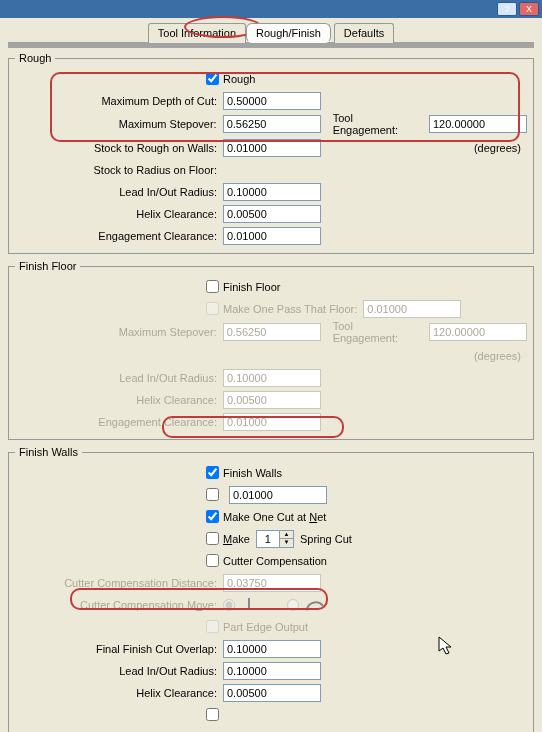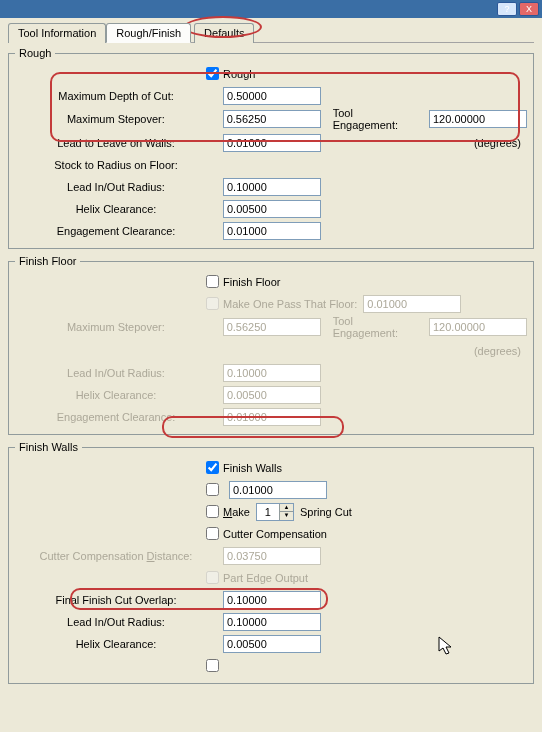--- a/index.html
+++ b/index.html
@@ -29,56 +29,58 @@
     border: 1px solid #2b5797;
     border-radius: 2px;
     font-size: 9px;
     text-align: center;
     line-height: 12px;
     color: #fff;
   }
   .closebtn { background: #e36868; color:#fff; }
   .tabs {
     display: flex;
-    border-bottom: 1px solid #a3a3a3;
+    border-bottom: 6px solid #a3a3a3;
     margin-bottom: 4px;
     position: relative;
+    justify-content: center;
   }
   .tab {
     padding: 3px 9px;
     border: 1px solid #919b9c;
     border-bottom: none;
     background: #ece9d8;
     margin-right: 0px;
     border-radius: 3px 3px 0 0;
     cursor: pointer;
     position: relative;
     top: 1px;
   }
   .tab.tab-break { margin-right: 3px; }
   .tab.active {
     background: #fcfcfa;
     z-index: 2;
     border-bottom: 1px solid #fcfcfa;
+    border-radius: 6px;
   }
   fieldset {
     border: 1px solid #919b9c;
     margin: 2px 0 6px 0;
     padding: 4px 6px 6px 6px;
   }
   legend { padding: 0 4px; }
   .row {
     display: flex;
     align-items: center;
     min-height: 21px;
     margin-bottom: 1px;
   }
   .lbl {
     width: 208px;
-    text-align: center;
+    text-align: right;
     padding-right: 6px;
   }
   .cb { width: 208px; text-align: right; padding-right:0; display:flex; justify-content:flex-end; }
   input[type=text].num {
     width: 98px;
     height: 18px;
     border: 1px solid #7f9db9;
     font-family: inherit;
     font-size: 11px;
     padding: 0 3px;
@@ -177,21 +179,21 @@
       </div>
       <div class="row">
         <span class="lbl">Maximum Stepover:</span>
         <input type="text" class="num" value="0.56250" style="">
         <span class="after">
           <span class="albl">Tool Engagement:</span>
           <input type="text" class="num" value="120.00000" style="">
         </span>
       </div>
       <div class="row">
-        <span class="lbl">Lead to Leave on Walls:</span>
+        <span class="lbl">Stock to Rough on Walls:</span>
         <input type="text" class="num" value="0.01000" style="">
         <span class="after" style="margin-left:auto; padding-right:6px;">
           <span>(degrees)</span>
         </span>
       </div>
       <div class="row">
         <span class="lbl">Stock to Radius on Floor:</span>
       </div>
       <div class="row">
         <span class="lbl">Lead In/Out Radius:</span>
@@ -265,20 +267,26 @@
       </div>
 
       <div class="row">
         <span class="cb">
             <input type="checkbox" style="">
           </span>
         <span style="width:6px"></span>
         <input type="text" class="num" value="0.01000" style="">
       </div>
 
+      <div class="row">
+        <span class="cb">
+            <input type="checkbox" checked="" style="">
+          </span>
+        <span><span>Make One Cut at </span><span class="u">N</span><span>et</span></span>
+      </div>
 
       <div class="row">
         <span class="cb">
             <input type="checkbox" style="">
           </span>
         <span><span class="u">M</span><span>ake</span></span>
         <span style="width:6px"></span>
         <span class="spin">
           <input value="1" style="">
           <span class="spinbtns">
@@ -295,20 +303,40 @@
             <input type="checkbox" style="">
           </span>
         <span>Cutter Compensation</span>
       </div>
 
       <div class="row disabled">
         <span class="lbl"><span>Cutter Compensation </span><span class="u">D</span><span>istance:</span></span>
         <input type="text" class="num" disabled="" value="0.03750" style="">
       </div>
 
+      <div class="row disabled">
+        <span class="lbl"><span>Cutter Compensation M</span><span class="u">o</span><span>ve:</span></span>
+        <span class="radio-row">
+          <input type="radio" class="radio" disabled="" checked="" style="">
+          <span class="perpicon">
+            <svg width="16" height="16">
+                <line x1="8" y1="2" x2="8" y2="13" stroke="#888" stroke-width="2"></line>
+                <line x1="2" y1="13" x2="14" y2="13" stroke="#888" stroke-width="2"></line>
+              </svg>
+          </span>
+          <span style="width:18px"></span>
+          <input type="radio" class="radio" disabled="" style="">
+          <span class="arcicon">
+            <svg width="20" height="16">
+                <path d="M2 13 A9 9 0 0 1 18 10" stroke="#888" stroke-width="2" fill="none"></path>
+                <circle cx="2" cy="13" r="1.5" fill="#888"></circle>
+              </svg>
+          </span>
+        </span>
+      </div>
 
       <div class="row disabled">
         <span class="cb">
             <input type="checkbox" disabled="" style="">
           </span>
         <span>Part Edge Output</span>
       </div>
 
       <div class="row">
         <span class="lbl">Final Finish Cut Overlap:</span>

